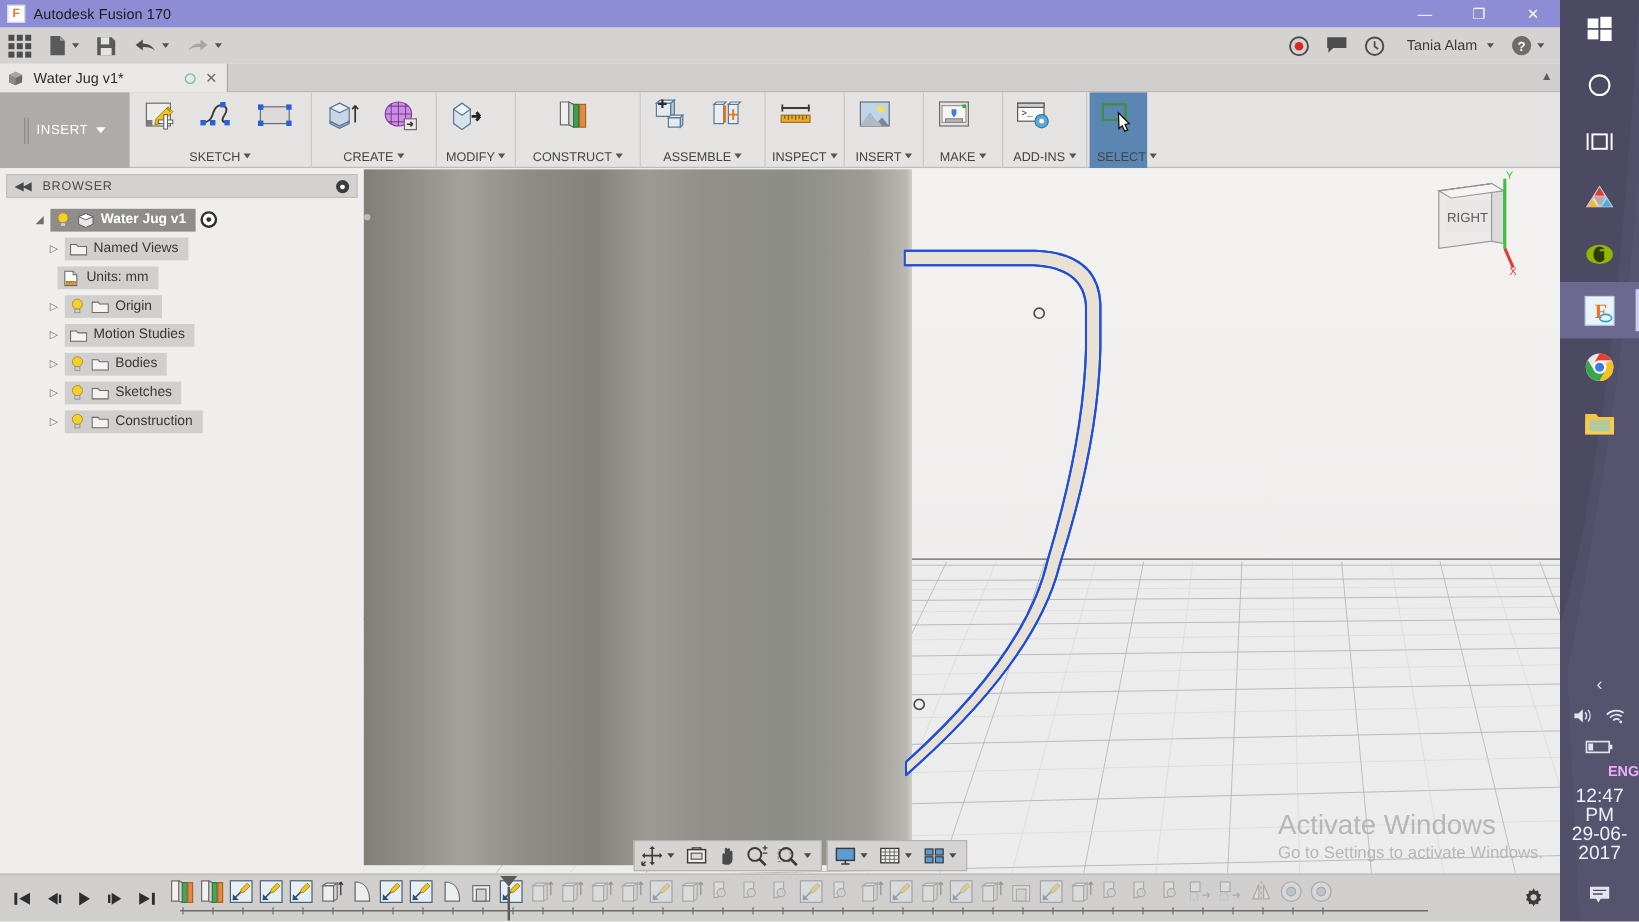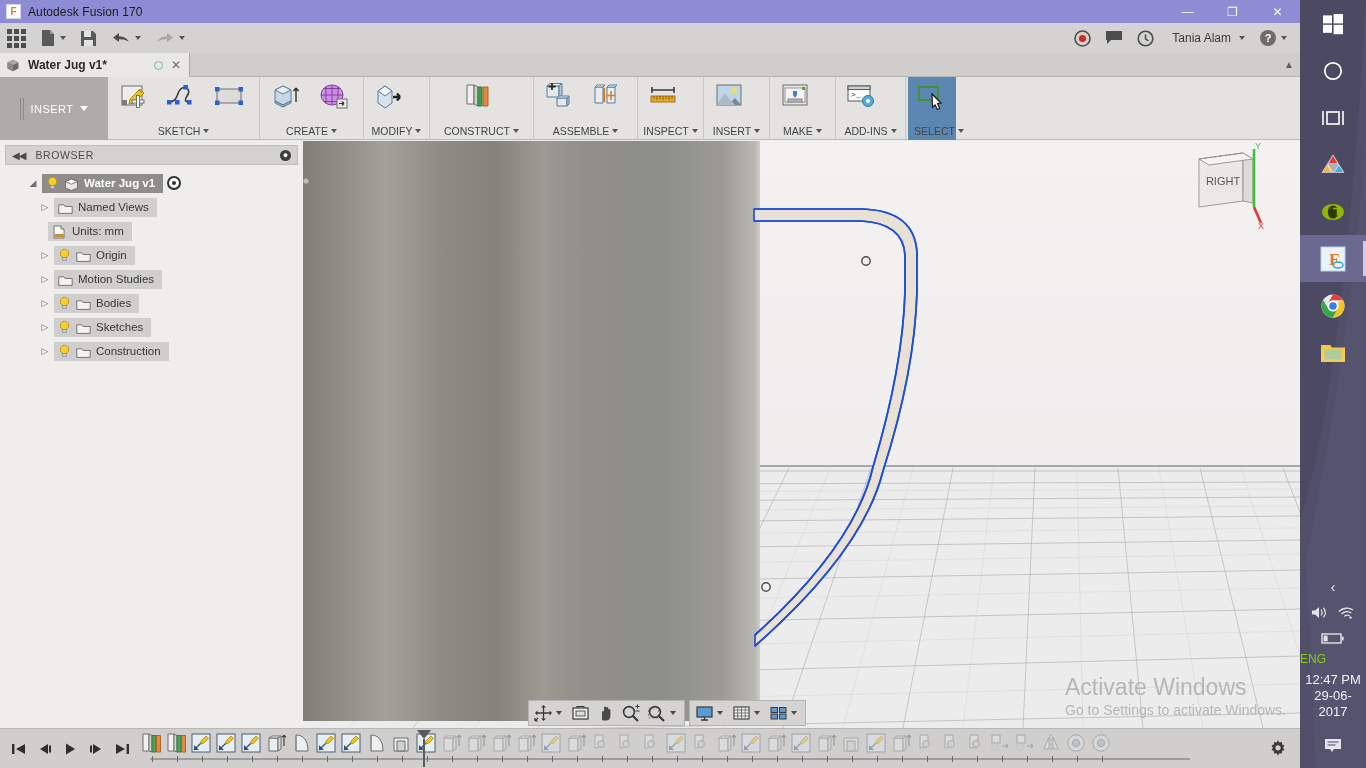--- a/index.html
+++ b/index.html
@@ -49,21 +49,21 @@
     position: absolute; left: 0; top: 53px; width: 1300px; height: 24px;
     background: #cfcecd; border-bottom: 1px solid #b6b5b4; display: flex;
   }
   .doctab {
     height: 24px; background: #e9e8e7; display: flex; align-items: center;
     padding: 0 6px; border-right: 1px solid #a9a8a7; min-width: 190px;
   }
   .doctab .cube {
     width: 14px; height: 13px; margin-right: 8px; position: relative;
   }
-  .doctab .nm { font-size: 12px; color: #2b2b2b; font-weight: bold; text-align: right; }
+  .doctab .nm { font-size: 12px; color: #2b2b2b; font-weight: normal; text-align: right; }
   .tab-ring {
     width: 9px; height: 9px; border: 1.5px solid #6fb9a8; border-radius: 50%;
     margin-left: auto; margin-right: 8px;
   }
   .tab-x { font-size: 12px; color: #6a6a6a; margin-right: 2px; }
   .tabrow-caret {
     margin-left: auto; width: 22px; display: flex; align-items: center;
     justify-content: center; font-size: 10px; color: #5d5d5d;
   }
 
@@ -199,22 +199,22 @@
   .tb-item {
     position: relative; width: 66px; height: 47px; display: flex;
     align-items: center; justify-content: center;
   }
   .tb-item.active { background: #6b6990; }
   .tb-item.active::before {
     content: ''; position: absolute; right: 0; top: 6px; bottom: 6px; width: 3px; background: #cfceea;
   }
   .tb-tray { position: absolute; left: 0; bottom: 0; width: 66px; }
   .tray-row { display: flex; align-items: center; justify-content: center; gap: 8px; height: 26px; }
-  .tray-txt { text-align: left; color: #84cc16; font-size: 12px; line-height: 17px; }
-  .tray-clock { text-align: center; color: #f0eff7; font-size: 13px; line-height: 16px; padding: 4px 0; }
+  .tray-txt { text-align: right; color: #f0abfc; font-size: 12px; line-height: 17px; font-weight: bold; }
+  .tray-clock { text-align: center; color: #f0eff7; font-size: 16px; line-height: 16px; padding: 4px 0; }
 </style>
 </head>
 <body>
 
 <div id="app">
 
   <div class="titlebar">
     <div class="title-logo">F</div>
     <div class="title-text">Autodesk Fusion 170</div>
     <div class="win-ctrls">

